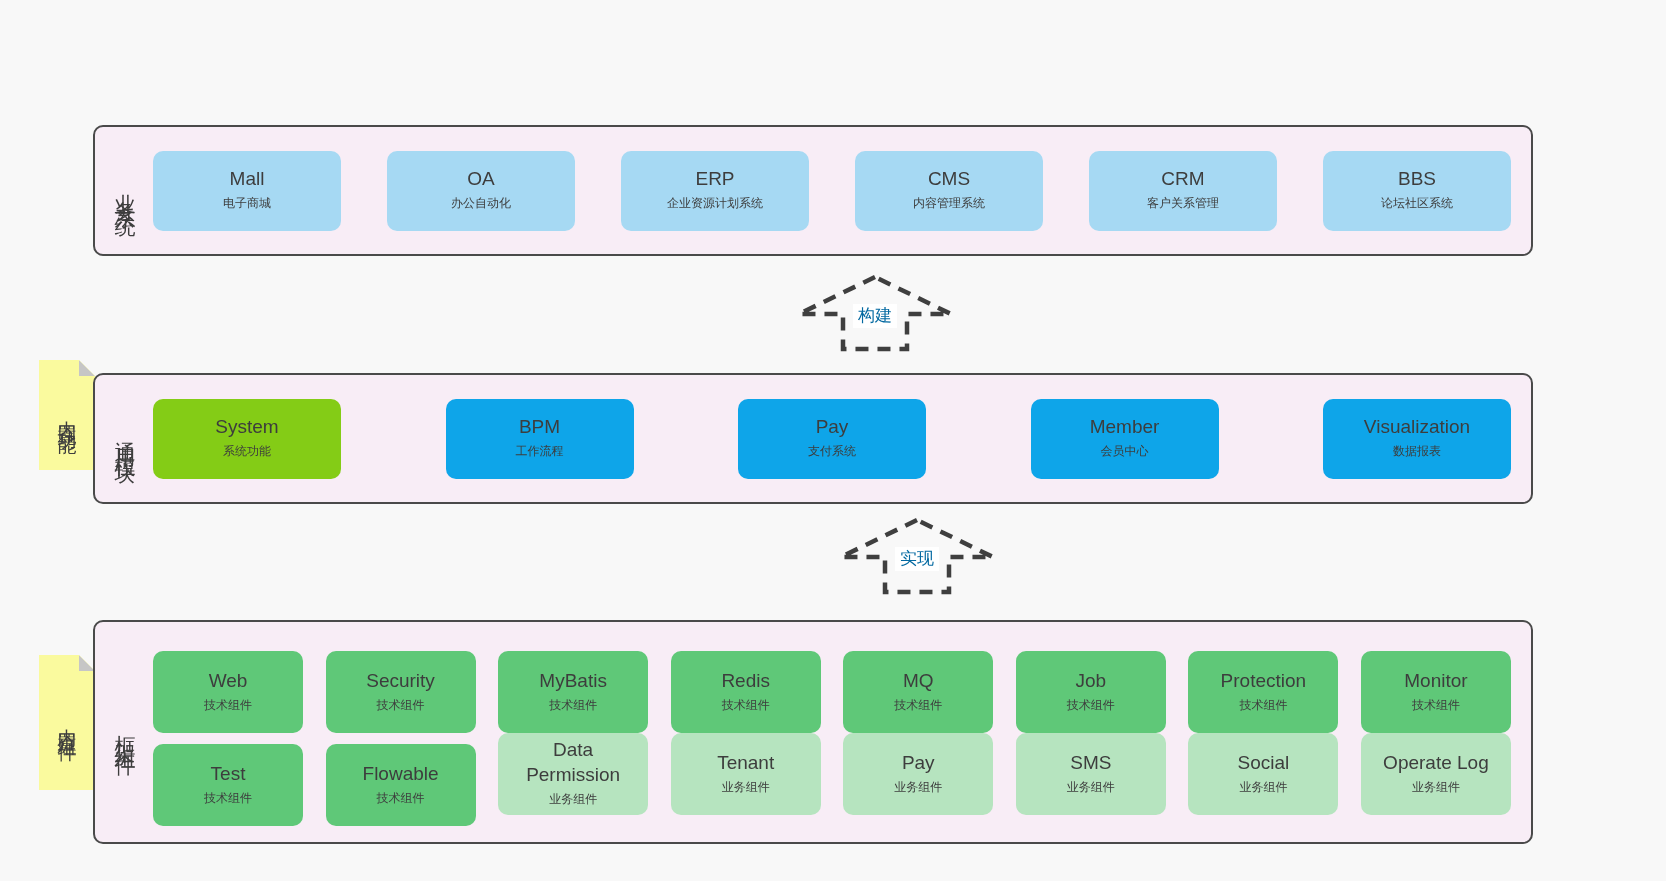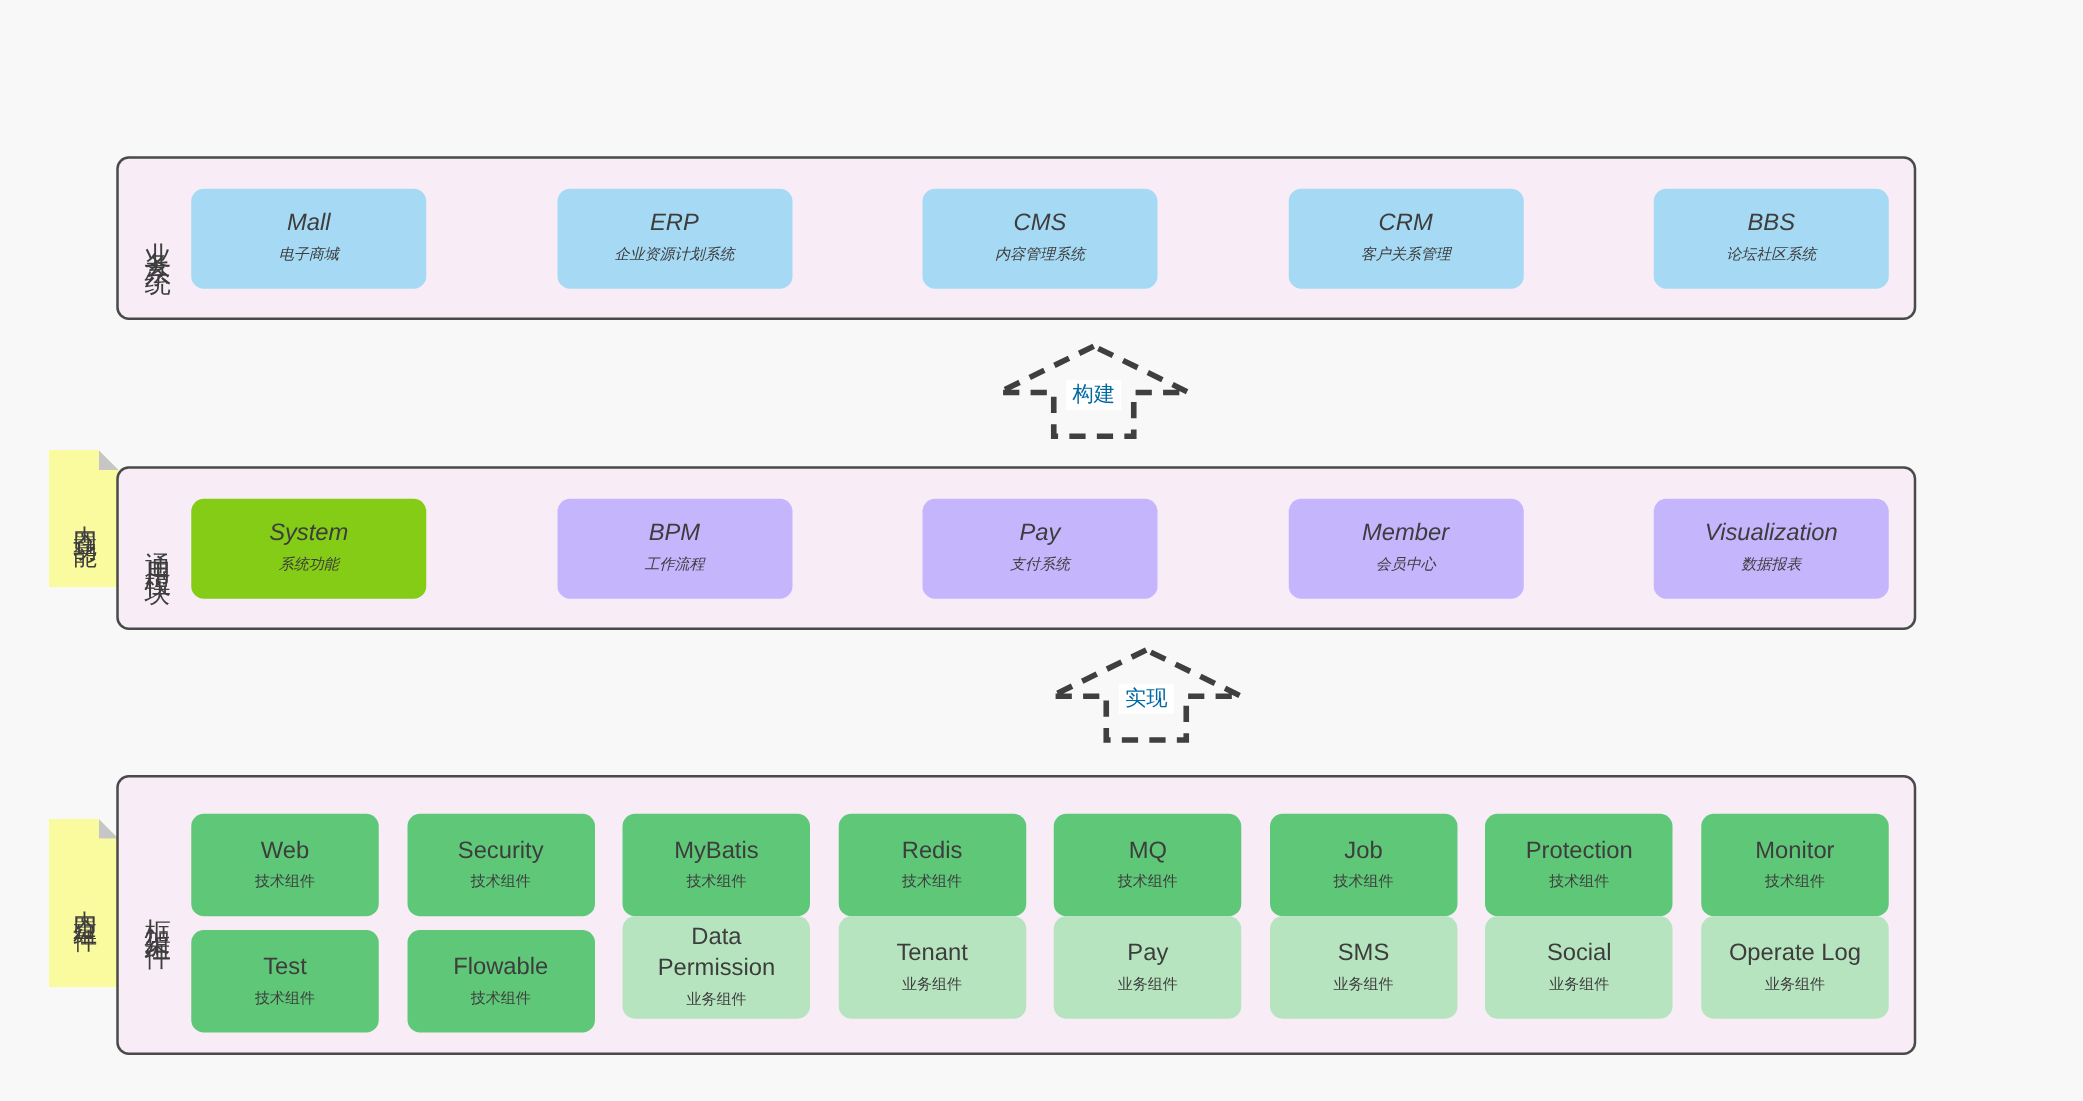--- a/index.html
+++ b/index.html
@@ -19,36 +19,36 @@
   .vlabel {
     position:absolute; left:16px; top:50%; transform:translateY(-50%);
     writing-mode:vertical-rl; text-orientation:upright;
     font-size:21px; letter-spacing:7px; color:#3d3d3d; white-space:nowrap;
   }
 
   .row6, .row8 {
     position:absolute; left:58px; right:20px;
     display:flex; justify-content:space-between; align-items:center;
   }
-  .row6 { top:0; height:100%;font-style:italic; }
+  .row6 { top:0; height:100%; }
   #comp-row-1 { top:18px;  height:82px; }
   #comp-row-2 { top:123px; height:58px; }
 
   .box {
     display:flex; flex-direction:column; align-items:center; justify-content:center;
     text-align:center; border-radius:10px; box-sizing:border-box;
   }
   .row6 .box { width:188px; height:80px; }
   .row8 .box { width:150px; height:82px; }
   .box .t { font-size:19px; line-height:25px; white-space:pre-line; }
   .box .d { font-size:12px; line-height:24px; }
 
   .blue        { background:#a6d9f3; }
   .red         { background:#84cc16; }
-  .pink        { background:#c4b5fd; }
+  .pink        { background:#0ea5e9; }
   .green       { background:#5fc878;margin-top:22px; }
   .green-light { background:#b6e4bf; }
 
   .sticky {
     position:absolute; width:56px; background:#fafa9e; z-index:0;
     display:flex; align-items:center; justify-content:center;
     clip-path:polygon(0 0, calc(100% - 16px) 0, 100% 16px, 100% 100%, 0 100%);
   }
   #sticky-modules    { left:39px; top:360px; height:110px; }
   #sticky-components { left:39px; top:655px; height:135px; }
@@ -77,20 +77,24 @@
 <div class="canvas">
 
   <div class="panel" id="panel-business">
     <div class="vlabel">业务系统</div>
     <div class="row6">
       <div class="box blue">
           <span class="t">Mall</span>
           <span class="d">电子商城</span>
         </div>
       <div class="box blue">
+          <span class="t">OA</span>
+          <span class="d">办公自动化</span>
+        </div>
+      <div class="box blue">
           <span class="t">ERP</span>
           <span class="d">企业资源计划系统</span>
         </div>
       <div class="box blue">
           <span class="t">CMS</span>
           <span class="d">内容管理系统</span>
         </div>
       <div class="box blue">
           <span class="t">CRM</span>
           <span class="d">客户关系管理</span>

